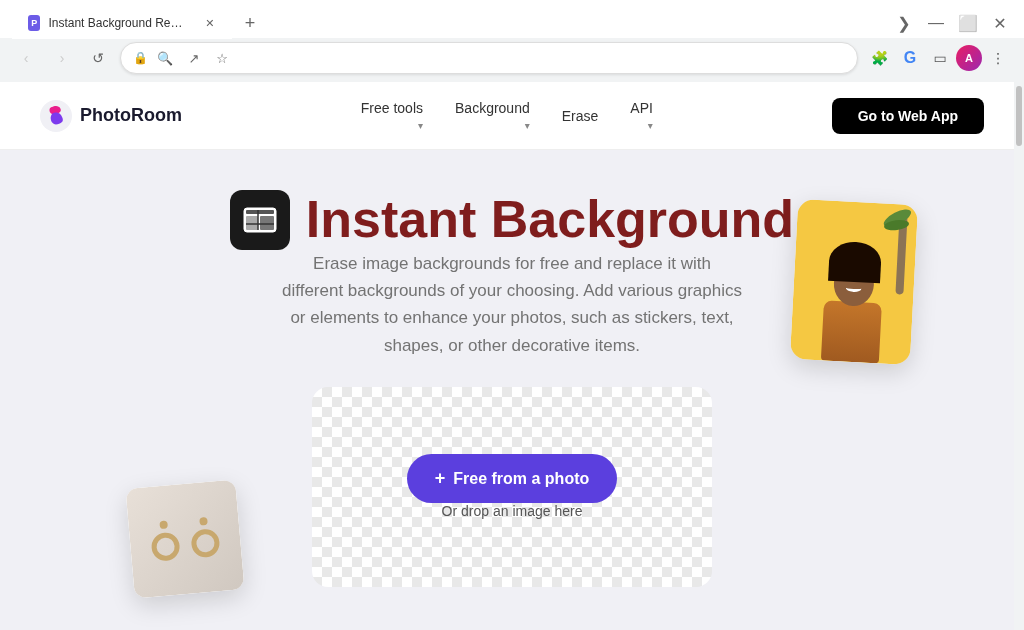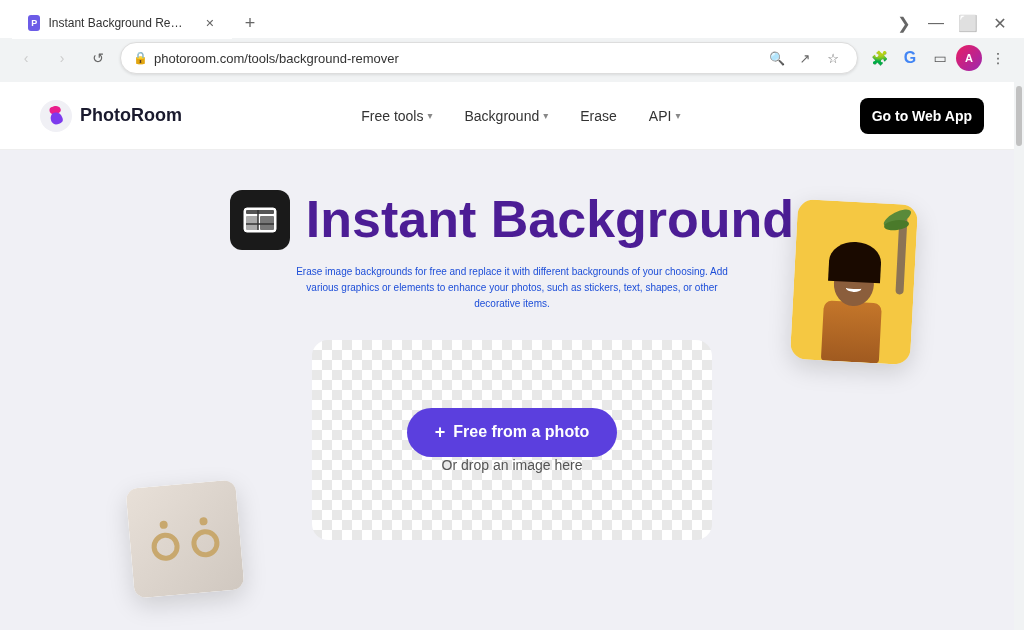--- a/index.html
+++ b/index.html
@@ -30,29 +30,29 @@
 
     
     .website { background: #f0f0f5; position: relative; overflow: hidden; height: 552px; }
 
     
     .site-nav { background: #fff; display: flex; align-items: center; justify-content: space-between; padding: 0 40px; height: 68px; border-bottom: 1px solid #eee; position: relative; z-index: 10; }
     .nav-logo { display: flex; align-items: center; gap: 8px; }
     .logo-icon { width: 32px; height: 32px; }
     .logo-text { font-size: 18px; font-weight: 700; color: #1a1a2e; }
     .nav-links { display: flex; align-items: center; gap: 4px; }
-    .nav-link { padding: 8px 14px; font-size: 14px; color: #333; text-decoration: none; display: flex; align-items: center; gap: 4px; border-radius: 6px; cursor: pointer; }
+    .nav-link { padding: 8px 14px; font-size: 14px; color: #333; text-decoration: none; display: flex; align-items: flex-end; gap: 4px; border-radius: 6px; cursor: pointer; flex-direction: column; }
     .nav-link .chevron { font-size: 10px; color: #888; }
-    .nav-cta { background: #000; color: #fff; padding: 10px 12px; border-radius: 8px; font-size: 14px; font-weight: 600; cursor: pointer; border: none; }
+    .nav-cta { background: #000; color: #fff; padding: 10px 26px; border-radius: 8px; font-size: 14px; font-weight: 600; cursor: pointer; border: none; }
 
     
     .hero { display: flex; flex-direction: column; align-items: center; padding: 40px 20px 0; position: relative; }
-    .hero-title { font-size: 52px; font-weight: 900; color: #4c1d95; text-align: center; line-height: 1.1; display: flex; align-items: center; gap: 16px; flex-wrap: wrap; justify-content: center; }
+    .hero-title { font-size: 52px; font-weight: 900; color: #7f1d1d; text-align: center; line-height: 1.1; display: flex; align-items: center; gap: 16px; flex-wrap: wrap; justify-content: center; }
     .hero-icon { width: 60px; height: 60px; background: #1a1a1a; border-radius: 12px; display: flex; align-items: center; justify-content: center; }
-    .hero-subtitle { font-size: 10px; color: #1d4ed8; text-align: center; max-width: 460px; margin-top: 14px; line-height: 1.6; }
+    .hero-subtitle { font-size: 17px; color: #737373; text-align: center; max-width: 460px; line-height: 1.6; }
 
     
     .upload-area { background: #fff; border-radius: 16px; width: 400px; margin-top: 28px; padding: 40px 20px; display: flex; flex-direction: column; align-items: center; justify-content: center; min-height: 200px; position: relative; z-index: 5;
       background-image: linear-gradient(45deg, #e8e8e8 25%, transparent 25%),
                         linear-gradient(-45deg, #e8e8e8 25%, transparent 25%),
                         linear-gradient(45deg, transparent 75%, #e8e8e8 75%),
                         linear-gradient(-45deg, transparent 75%, #e8e8e8 75%);
       background-size: 20px 20px;
       background-position: 0 0, 0 10px, 10px -10px, -10px 0px;
     }
@@ -85,21 +85,20 @@
       <div class="win-btn">✕</div>
     </div>
   </div>
 
   <div class="address-bar-row">
     <div class="nav-btn disabled">‹</div>
     <div class="nav-btn disabled">›</div>
     <div class="nav-btn">↺</div>
     <div class="address-bar">
       <span class="lock-icon">🔒</span>
-      <span class="url-text">photoroom.com/tools/background-remover</span>
       <div class="address-icons">
         <div class="addr-icon">🔍</div>
         <div class="addr-icon">↗</div>
         <div class="addr-icon">☆</div>
       </div>
     </div>
     <div class="browser-icons">
       <div class="b-icon">🧩</div>
       <div class="b-icon" style="font-size:16px; font-weight:bold; color:#4285f4;">G</div>
       <div class="b-icon">▭</div>

